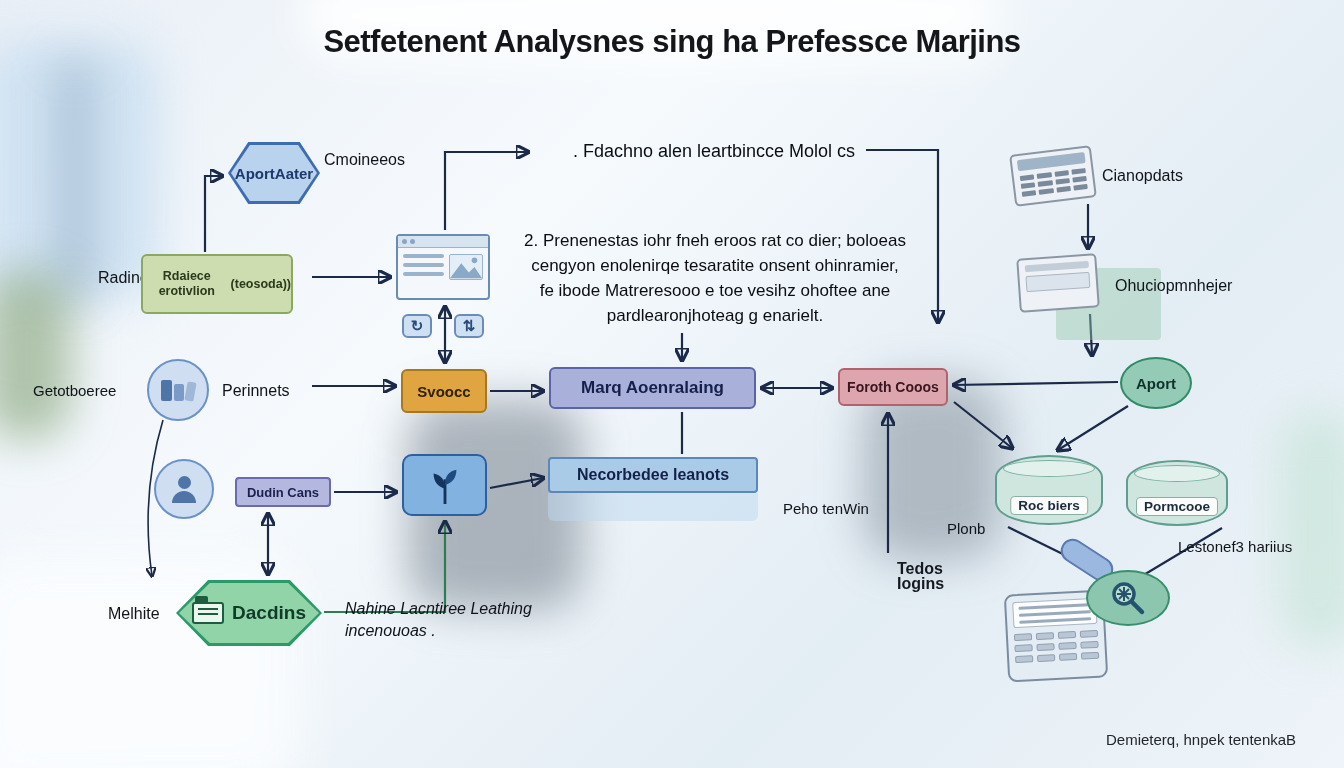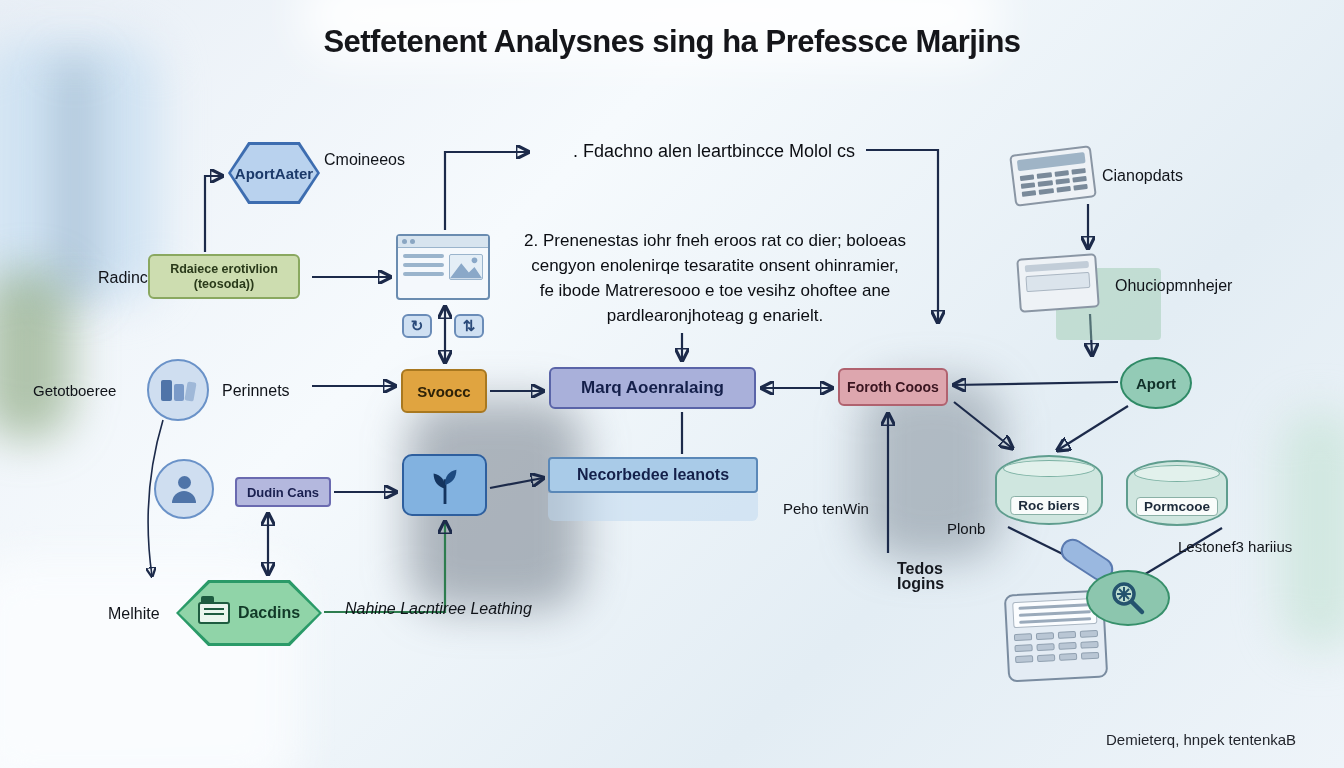--- a/index.html
+++ b/index.html
@@ -199,21 +199,21 @@
       </div>
     </div>
   </div>
   <div class="node lbl" style="left:324px; top:151px;">Cmoineeos</div>
 
   <div class="node step1" style="left:544px; top:138px;">
     <div>. Fdachno alen leartbincce Molol cs</div>
   </div>
 
   <div class="node lbl" style="left:98px; top:269px;">Radinc</div>
-  <div class="node box box-green" style="left:148px; top:254px; width:152px; height:45px; flex-direction:column;">
+  <div class="node box box-green" style="left:141px; top:254px; width:152px; height:60px; flex-direction:row;">
     <span>Rdaiece erotivlion</span>
     <span>(teosoda))</span>
   </div>
 
   <div class="node browser" style="left:396px; top:234px; width:94px; height:66px;">
     <div class="b-bar">
         <i></i>
         <i></i>
       </div>
     <div class="b-body">
@@ -276,25 +276,26 @@
   </div>
 
   <div class="node box box-blue" style="left:548px; top:457px; width:210px; height:36px;">Necorbedee leanots</div>
   <div class="abs under-panel" style="left:548px; top:493px; width:210px; height:28px;"></div>
 
   <div class="node lbl" style="left:108px; top:605px;">Melhite</div>
   <div class="hex" style="left:176px; top:580px; width:146px; height:66px; --fill:#90d4a8; --stroke:#2a9a68;">
     <div class="hex-fill"></div>
     <div class="hex-content">
       <div class="folder"></div>
-      <span style="font-size:16px; font-weight:bold; color:#123a28;">Dacdins</span>
+      <span style="font-size:19px; font-weight:bold; color:#123a28;">Dacdins</span>
     </div>
   </div>
   <div class="node mltext" style="left:345px; top:598px;">
     <div>Nahine Lacntiree Leathing</div>
+    <div>incenouoas .</div>
   </div>
 
   <div class="node device" style="left:1012px; top:150px; width:82px; height:52px; transform:rotate(-7deg);">
     <div class="calc-screen"></div>
     <div class="calc-keys">
       <i></i>
         <i></i>
         <i></i>
         <i></i>
         <i></i>

